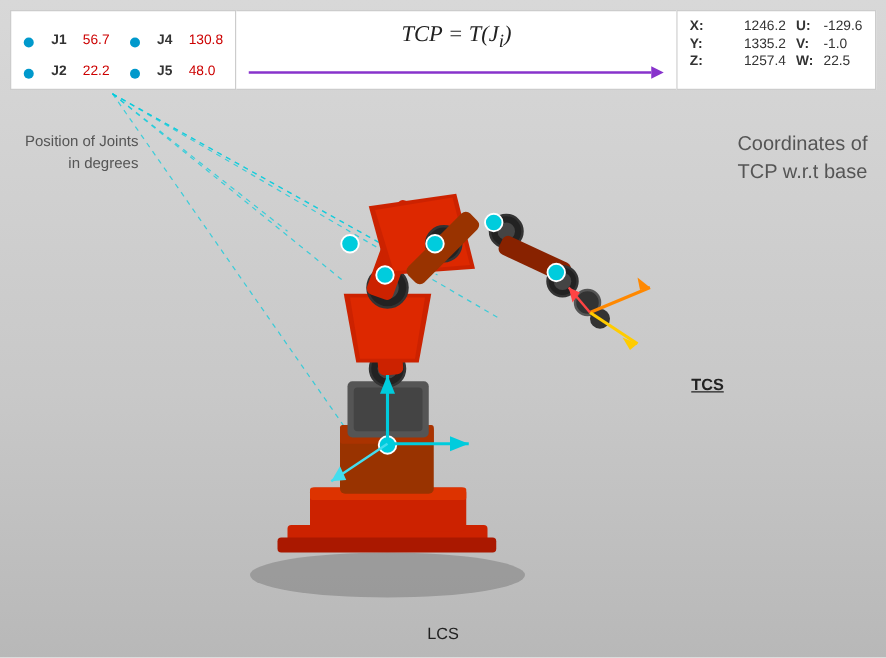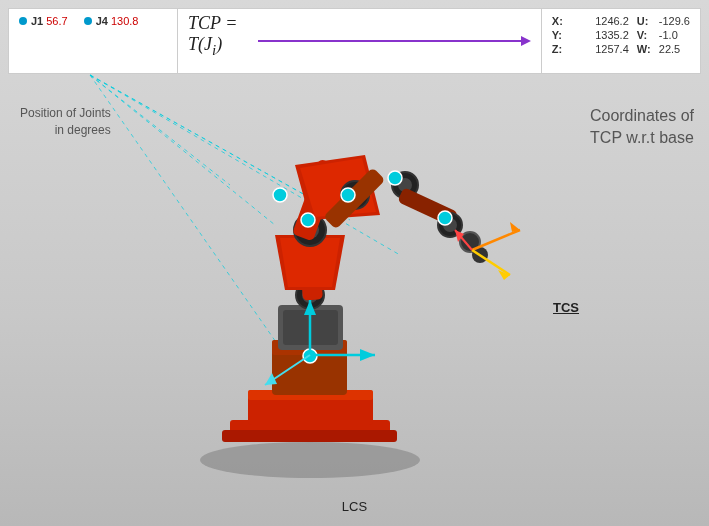--- a/index.html
+++ b/index.html
@@ -40,24 +40,25 @@
 
     .joint-row {
       display: flex;
       gap: 16px;
       align-items: center;
       margin-bottom: 2px;
     }
 
     .joint-item {
       display: flex;
-      align-items: center;
-      gap: 3px;
+      align-items: flex-end;
+      gap: 13px;
       font-size: 11px;
       color: #333;
+      margin-top: 11px;
     }
 
     .joint-dot {
       width: 8px;
       height: 8px;
       border-radius: 50%;
       background: #0099cc;
       display: inline-block;
       margin-right: 1px;
     }
@@ -191,24 +192,36 @@
           <span class="joint-dot"></span>
           <span class="joint-label">J1</span>
           <span class="joint-value">56.7</span>
         </div>
         <div class="joint-item">
           <span class="joint-dot"></span>
           <span class="joint-label">J4</span>
           <span class="joint-value">130.8</span>
         </div>
       </div>
+      <div class="joint-row">
+        <div class="joint-item">
+          <span class="joint-dot"></span>
+          <span class="joint-label">J2</span>
+          <span class="joint-value">22.2</span>
+        </div>
+        <div class="joint-item">
+          <span class="joint-dot"></span>
+          <span class="joint-label">J5</span>
+          <span class="joint-value">48.0</span>
+        </div>
+      </div>
     </div>
 
     <div class="tcp-area">
-      <div style="display:flex; flex-direction:row; align-items:center; width:100%; padding: 4px 10px;">
+      <div style="display:flex; flex-direction:column; align-items:center; width:100%; padding: 4px 10px;">
         <div style="font-size:18px; font-style:italic; font-family:'Times New Roman',serif; color:#222; margin-bottom:10px;">
           <i>TCP = T(J<sub>i</sub>)</i>
         </div>
         <div style="width:100%; display:flex; align-items:center;">
           <div style="flex:1; height:2px; background:#8833cc;"></div>
           <div style="width:0; height:0; border-top:5px solid transparent; border-bottom:5px solid transparent; border-left:10px solid #8833cc;"></div>
         </div>
       </div>
     </div>
 

